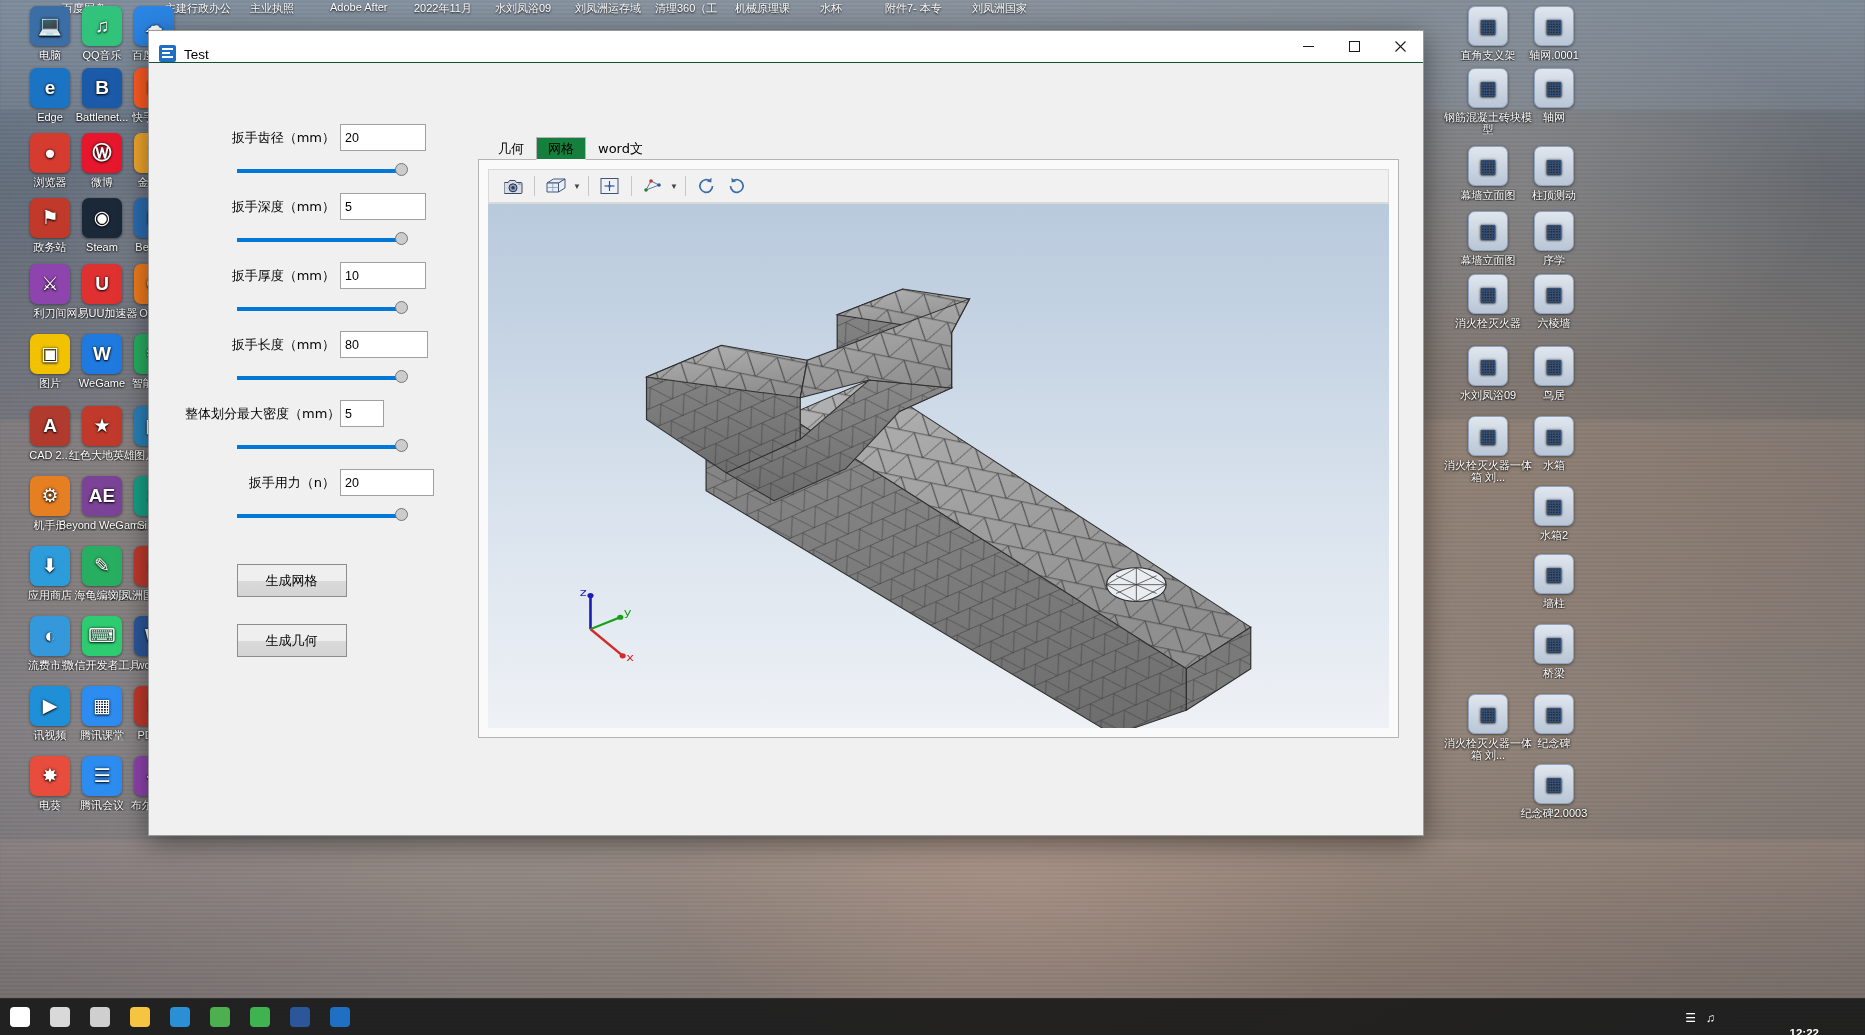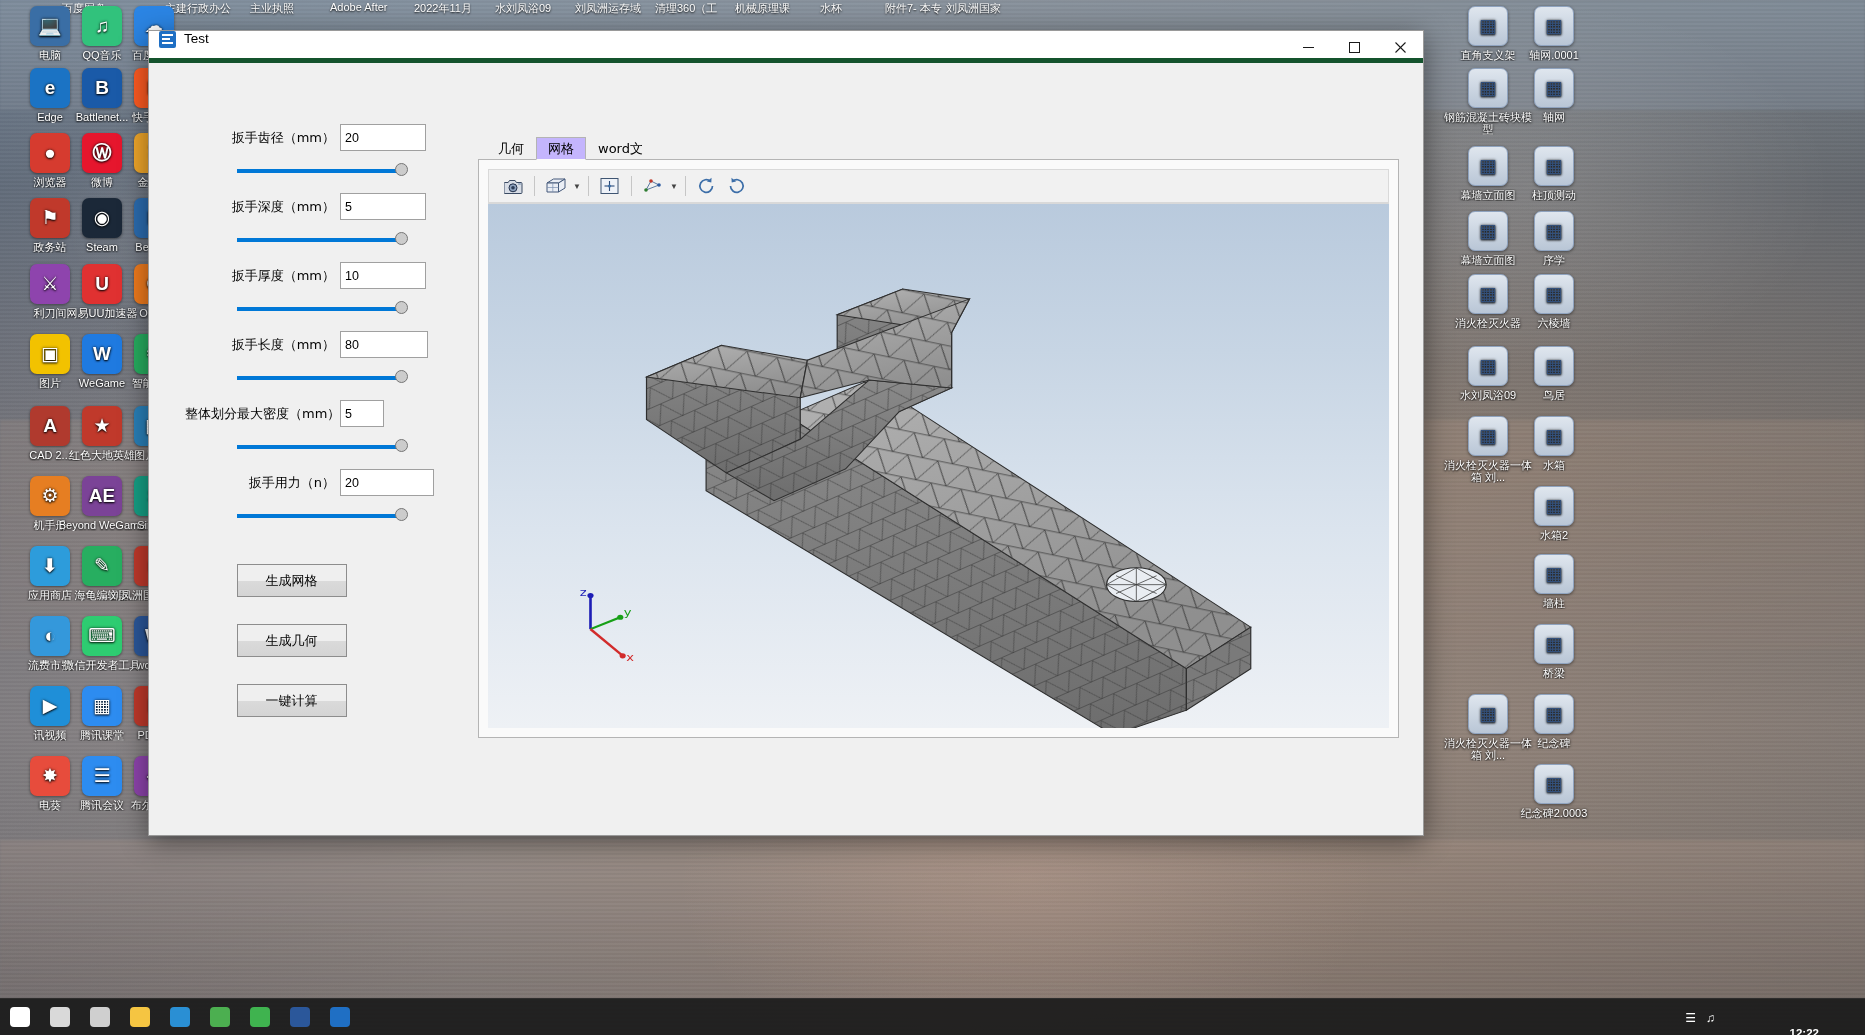--- a/index.html
+++ b/index.html
@@ -62,22 +62,22 @@
   }
 
   
   #app-window{
     position:absolute; left:148px; top:30px; width:1276px; height:806px;
     background:#f0f0f0; border:1px solid #9a9a9a;
     box-shadow:0 6px 26px rgba(0,0,0,.45);
     display:flex; flex-direction:column;
   }
   #titlebar{
-    height:32px; background:#ffffff; display:flex; align-items:flex-start;
-    border-bottom:5px solid #14532d; flex:0 0 32px;
+    height:32px; background:#ffffff; display:flex; align-items:flex-end;
+    border-bottom:1px solid #14532d; flex:0 0 32px;
   }
   #title-icon{
     width:17px; height:17px; margin:0 8px 0 10px; flex:0 0 17px;
     background:#1f6fc4; border-radius:2px; position:relative;
   }
   #title-icon::before{
     content:""; position:absolute; left:3px; top:3px; width:11px; height:11px;
     background:
       linear-gradient(#fff,#fff) 0 0/11px 2px no-repeat,
       linear-gradient(#fff,#fff) 0 4px/8px 2px no-repeat,
@@ -130,21 +130,21 @@
   
   #tab-area{ flex:1; padding:72px 24px 0 0; display:flex; flex-direction:column;margin-left:44px; }
   #tabstrip{ display:flex; align-items:flex-end; height:24px; padding-left:8px; }
   .tab{
     height:23px; padding:0 11px; font-size:13px; color:#000;
     display:flex; align-items:center; border:1px solid transparent;
     font-family:"DejaVu Sans","Liberation Sans",sans-serif; cursor:default;
     position:relative; top:1px;
   }
   .tab.active{
-    background:#c4b5fd; border:1px solid #b4b4b4; border-bottom-color:#fafafa;
+    background:#15803d; border:1px solid #b4b4b4; border-bottom-color:#fafafa;
     z-index:2;
   }
   #tabpage{
     flex:1; margin:0 0 97px 0; background:#fafafa; border:1px solid #b4b4b4;
     display:flex; flex-direction:column; padding:9px; position:relative;
   }
 
   
   #vp-toolbar{
     height:34px; flex:0 0 34px; background:#f1f1f1; border:1px solid #d9d9d9;
@@ -179,21 +179,21 @@
     <div style="position: absolute; top: 1px; left: 165px; color: rgb(255, 255, 255); font-size: 11px; text-shadow: rgba(0, 0, 0, 0.9) 0px 1px 2px; white-space: nowrap;">主建行政办公</div>
     <div style="position: absolute; top: 1px; left: 250px; color: rgb(255, 255, 255); font-size: 11px; text-shadow: rgba(0, 0, 0, 0.9) 0px 1px 2px; white-space: nowrap;">主业执照</div>
     <div style="position: absolute; top: 1px; left: 330px; color: rgb(255, 255, 255); font-size: 11px; text-shadow: rgba(0, 0, 0, 0.9) 0px 1px 2px; white-space: nowrap;">Adobe After</div>
     <div style="position: absolute; top: 1px; left: 414px; color: rgb(255, 255, 255); font-size: 11px; text-shadow: rgba(0, 0, 0, 0.9) 0px 1px 2px; white-space: nowrap;">2022年11月</div>
     <div style="position: absolute; top: 1px; left: 495px; color: rgb(255, 255, 255); font-size: 11px; text-shadow: rgba(0, 0, 0, 0.9) 0px 1px 2px; white-space: nowrap;">水刘凤浴09</div>
     <div style="position: absolute; top: 1px; left: 575px; color: rgb(255, 255, 255); font-size: 11px; text-shadow: rgba(0, 0, 0, 0.9) 0px 1px 2px; white-space: nowrap;">刘凤洲运存域</div>
     <div style="position: absolute; top: 1px; left: 655px; color: rgb(255, 255, 255); font-size: 11px; text-shadow: rgba(0, 0, 0, 0.9) 0px 1px 2px; white-space: nowrap;">清理360（工</div>
     <div style="position: absolute; top: 1px; left: 735px; color: rgb(255, 255, 255); font-size: 11px; text-shadow: rgba(0, 0, 0, 0.9) 0px 1px 2px; white-space: nowrap;">机械原理课</div>
     <div style="position: absolute; top: 1px; left: 820px; color: rgb(255, 255, 255); font-size: 11px; text-shadow: rgba(0, 0, 0, 0.9) 0px 1px 2px; white-space: nowrap;">水杯</div>
     <div style="position: absolute; top: 1px; left: 885px; color: rgb(255, 255, 255); font-size: 11px; text-shadow: rgba(0, 0, 0, 0.9) 0px 1px 2px; white-space: nowrap;">附件7- 本专</div>
-    <div style="position: absolute; top: 1px; left: 946px; color: rgb(255, 255, 255); font-size: 11px; text-shadow: rgba(0, 0, 0, 0.9) 0px 1px 2px; white-space: nowrap;">刘凤洲国家</div>
+    <div style="position: absolute; top: 1px; left: 972px; color: rgb(255, 255, 255); font-size: 11px; text-shadow: rgba(0, 0, 0, 0.9) 0px 1px 2px; white-space: nowrap;">刘凤洲国家</div>
   </div>
 
 <div id="desk-left">
     <div class="icon-cell" style="left: 4px; top: 6px;">
       <div class="icon-glyph" style="background: rgb(58, 110, 165);">💻</div>
       <span class="icon-label">电脑</span>
     </div>
     <div class="icon-cell" style="left: 56px; top: 6px;">
       <div class="icon-glyph" style="background: rgb(49, 194, 124);">♫</div>
       <span class="icon-label">QQ音乐</span>
@@ -492,23 +492,20 @@
         </div>
         <div class="slider-wrap">
           <div class="slider-track"></div>
           <div class="slider-thumb" style="left: calc(100% - 7px);"></div>
         </div>
         <div class="btn-wrap">
           <div class="action-btn">生成网格</div>
         </div>
         <div class="btn-wrap">
           <div class="action-btn">生成几何</div>
-        </div>
-        <div class="btn-wrap">
-          <div class="action-btn">一键计算</div>
         </div>
       </div>
 
     <div id="tab-area">
       <div id="tabstrip">
           <div class="tab">几何</div>
           <div class="tab active">网格</div>
           <div class="tab">word文</div>
         </div>
       <div id="tabpage">

